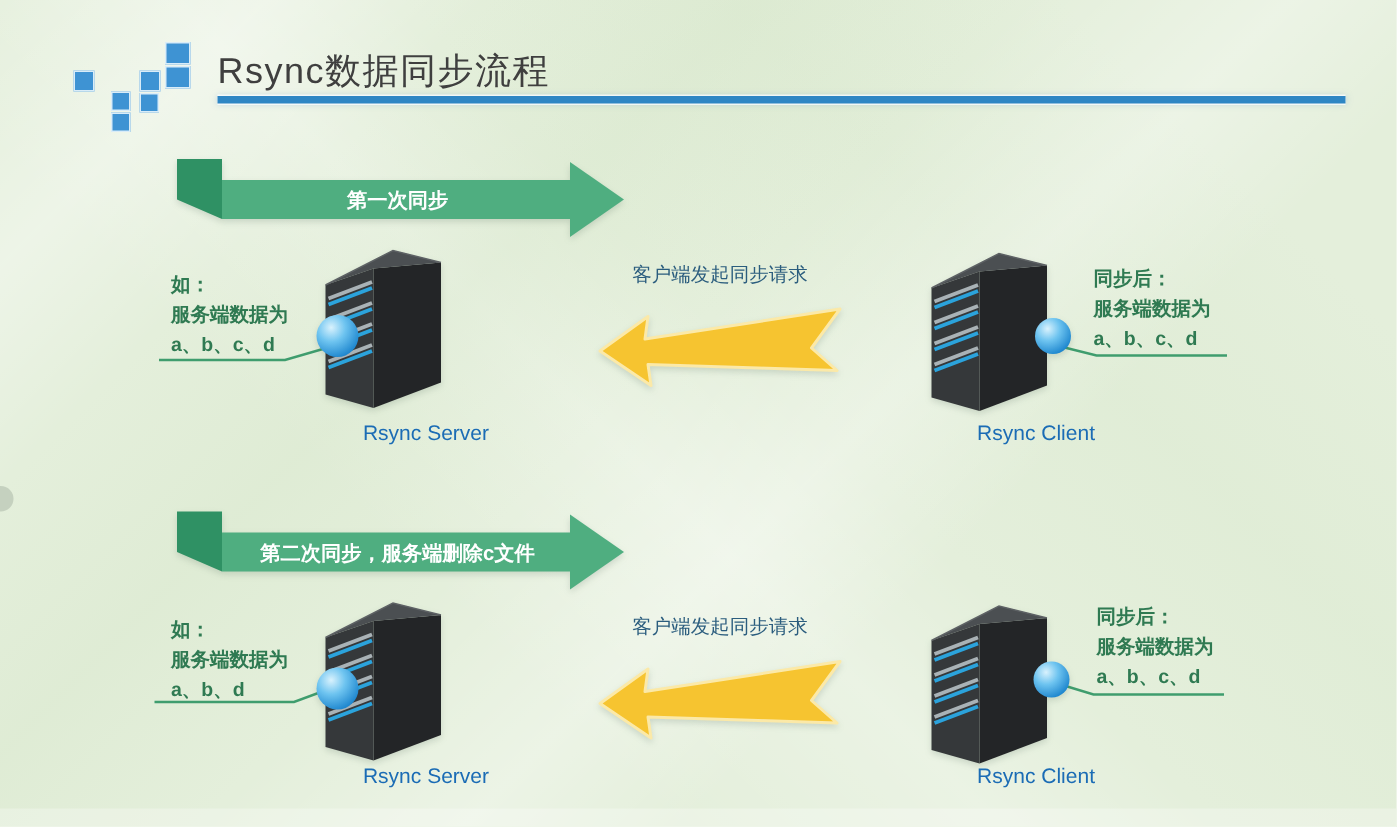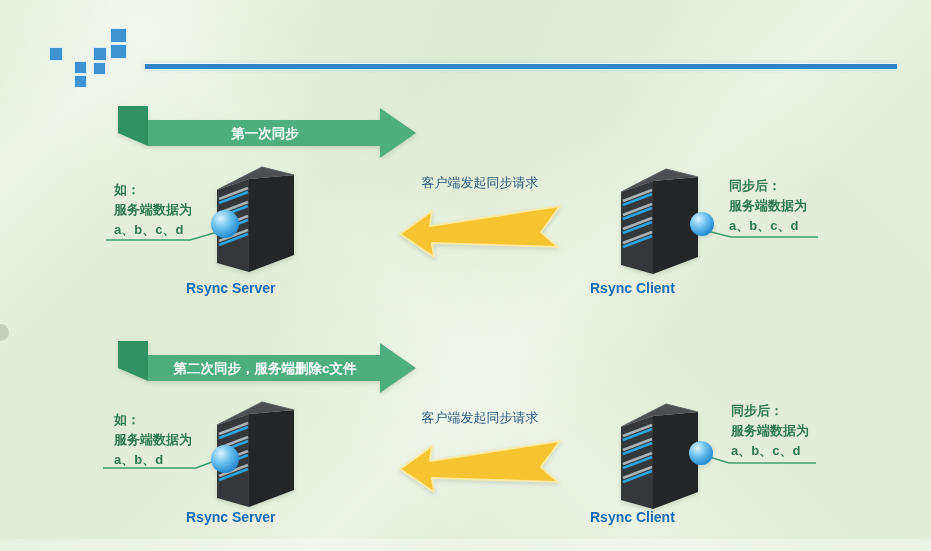--- a/index.html
+++ b/index.html
@@ -10,21 +10,21 @@
     background-image:
       linear-gradient(135deg, rgba(255,255,255,0) 0%, rgba(255,255,255,.35) 12%, rgba(255,255,255,0) 22%, rgba(211,228,198,.30) 34%, rgba(255,255,255,0) 46%, rgba(255,255,255,.30) 58%, rgba(255,255,255,0) 68%),
       linear-gradient(45deg, rgba(255,255,255,0) 30%, rgba(255,255,255,.25) 45%, rgba(255,255,255,0) 55%, rgba(213,230,201,.25) 70%, rgba(255,255,255,0) 85%);
   }
   .abs{position:absolute;}
   .sq{position:absolute;background:#3e93d3;border:1px solid #d9ecf8;box-sizing:border-box;}
   .page-title{left:145px;top:31px;font-size:24px;color:#3f3f3f;letter-spacing:1px;}
   .rule{left:145px;top:64px;width:752px;height:5px;background:#2e86c4;
         box-shadow:0 -1px 0 rgba(255,255,255,.75), 0 1px 0 rgba(255,255,255,.75), 0 0 4px rgba(120,170,210,.5);}
   .note{font-size:13px;font-weight:bold;color:#2f7a52;line-height:20px;white-space:nowrap;}
-  .figlabel{width:140px;text-align:left;font-size:14px;font-weight:bold;color:#1b6cb5;}
+  .figlabel{width:140px;text-align:right;font-size:14px;font-weight:normal;color:#1b6cb5;}
   .caption{width:170px;text-align:center;font-size:13px;font-weight:normal;color:#2b5d7e;white-space:nowrap;}
   svg.banner, svg.yarrow, svg.fig{position:absolute;filter:drop-shadow(0 2px 2px rgba(60,90,70,.18));}
   svg text.bannertxt{fill:#ffffff;font-size:13.5px;font-weight:bold;font-family:"Liberation Sans","DejaVu Sans",sans-serif;}
   .halfdot{left:-8px;top:324px;width:17px;height:17px;border-radius:50%;background:rgba(160,172,158,.45);}
   .bottomband{left:0;bottom:0;width:931px;height:12px;background:rgba(255,255,255,.28);}
   .lines{left:0;top:0;pointer-events:none;}
 </style>
 </head>
 <body>
 
@@ -59,20 +59,21 @@
 
   <div>
     <div class="sq" style="left:49px;top:47px;width:14px;height:14px;"></div>
     <div class="sq" style="left:74px;top:61px;width:13px;height:13px;"></div>
     <div class="sq" style="left:74px;top:75px;width:13px;height:13px;"></div>
     <div class="sq" style="left:93px;top:47px;width:14px;height:14px;"></div>
     <div class="sq" style="left:93px;top:62px;width:13px;height:13px;"></div>
     <div class="sq" style="left:110px;top:28px;width:17px;height:15px;"></div>
     <div class="sq" style="left:110px;top:44px;width:17px;height:15px;"></div>
   </div>
+  <div class="abs page-title">Rsync数据同步流程</div>
   <div class="abs rule"></div>
 
   <svg class="abs lines" width="931" height="551">
     <polyline points="106,240 190,240 221,231" fill="none" stroke="#3f9d6e" stroke-width="1.6"></polyline>
     <polyline points="707,231 731,237 818,237" fill="none" stroke="#3f9d6e" stroke-width="1.6"></polyline>
     <polyline points="103,468 196,468 223,458" fill="none" stroke="#3f9d6e" stroke-width="1.6"></polyline>
     <polyline points="706,456 729,463 816,463" fill="none" stroke="#3f9d6e" stroke-width="1.6"></polyline>
   </svg>
 
   <svg class="banner" style="left:112px;top:100px;" width="312" height="64" viewBox="0 0 312 64">

